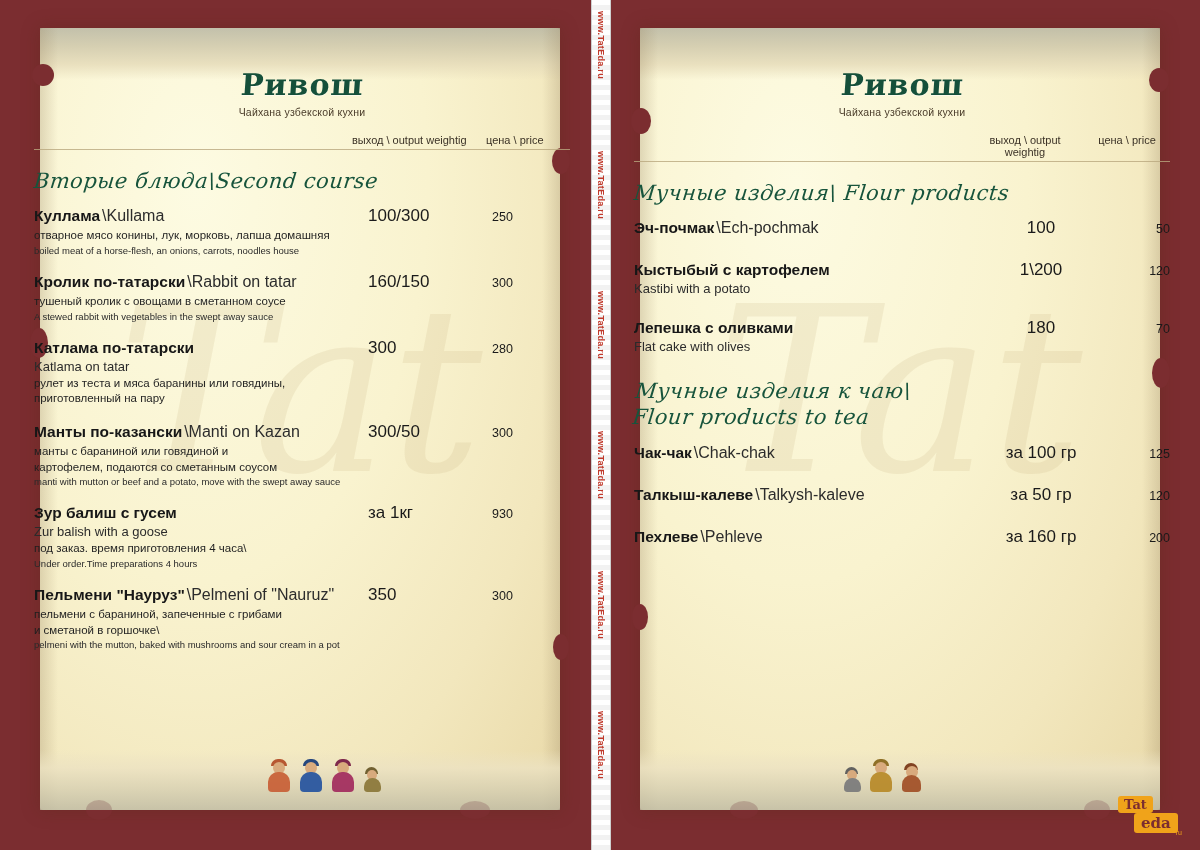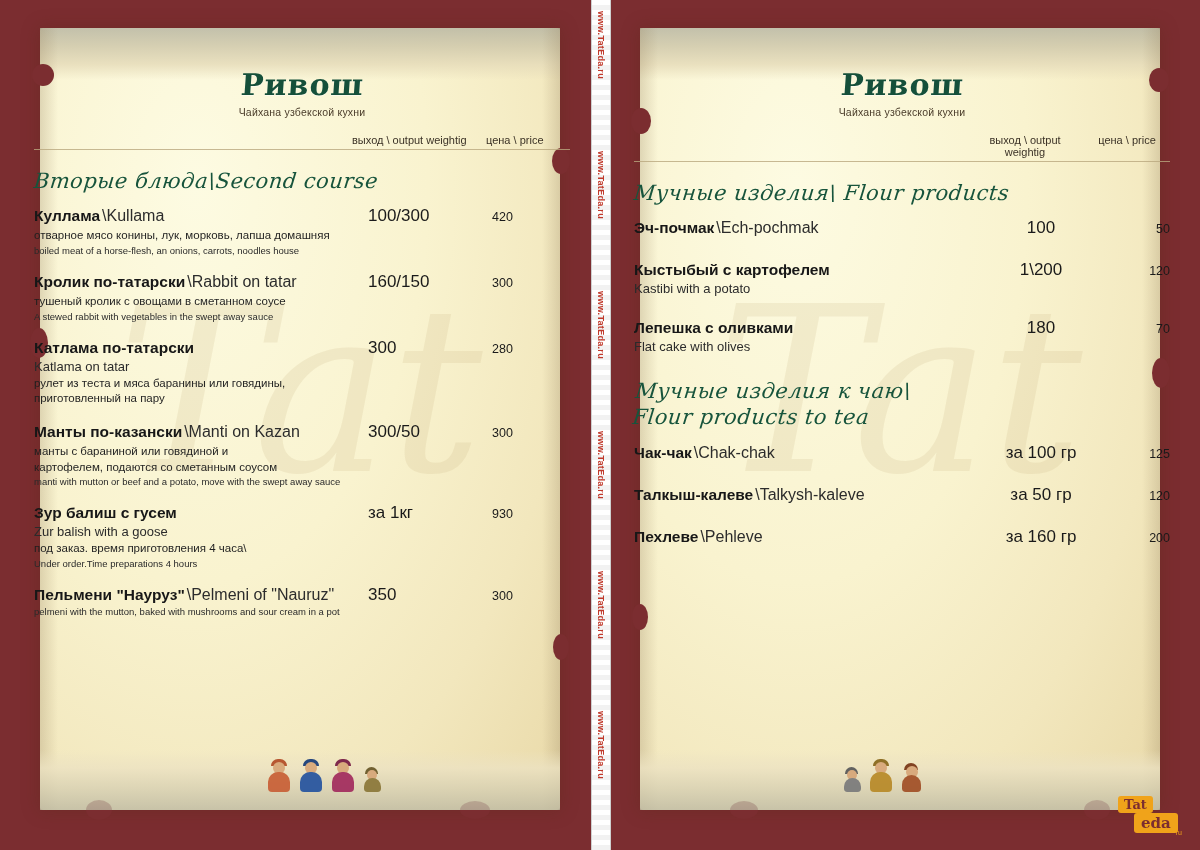--- a/index.html
+++ b/index.html
@@ -333,21 +333,21 @@
       <div class="rule"></div>
 
       <div class="section-title">Вторые блюда\Second course</div>
 
       <div class="item">
         <div class="item-top">
           <span class="name-ru">Куллама</span>
           <span class="name-en">\Kullama</span>
           <span class="spacer"></span>
           <span class="weight">100/300</span>
-          <span class="price">420</span>
+          <span class="price">250</span>
         </div>
         <div class="desc-ru">отварное мясо конины, лук, морковь, лапша домашняя</div>
         <div class="desc-en">boiled meat of a horse-flesh, an onions, carrots, noodles house</div>
       </div>
 
       <div class="item">
         <div class="item-top">
           <span class="name-ru">Кролик по-татарски</span>
           <span class="name-en">\Rabbit on tatar</span>
           <span class="spacer"></span>
@@ -396,20 +396,22 @@
       </div>
 
       <div class="item">
         <div class="item-top">
           <span class="name-ru">Пельмени "Науруз"</span>
           <span class="name-en">\Pelmeni of "Nauruz"</span>
           <span class="spacer"></span>
           <span class="weight">350</span>
           <span class="price">300</span>
         </div>
+        <div class="desc-ru">пельмени с бараниной, запеченные с грибами
+и сметаной в горшочке\</div>
         <div class="desc-en">pelmeni with the mutton, baked with mushrooms and sour cream in a pot</div>
       </div>
 
     </div>
 
     <div class="figures" style="left:54%;">
       <div class="fig">
         <div class="hat" style="background:#b4502a;"></div>
           <div class="head"></div>
         <div class="body" style="background:#c9633a;"></div>

